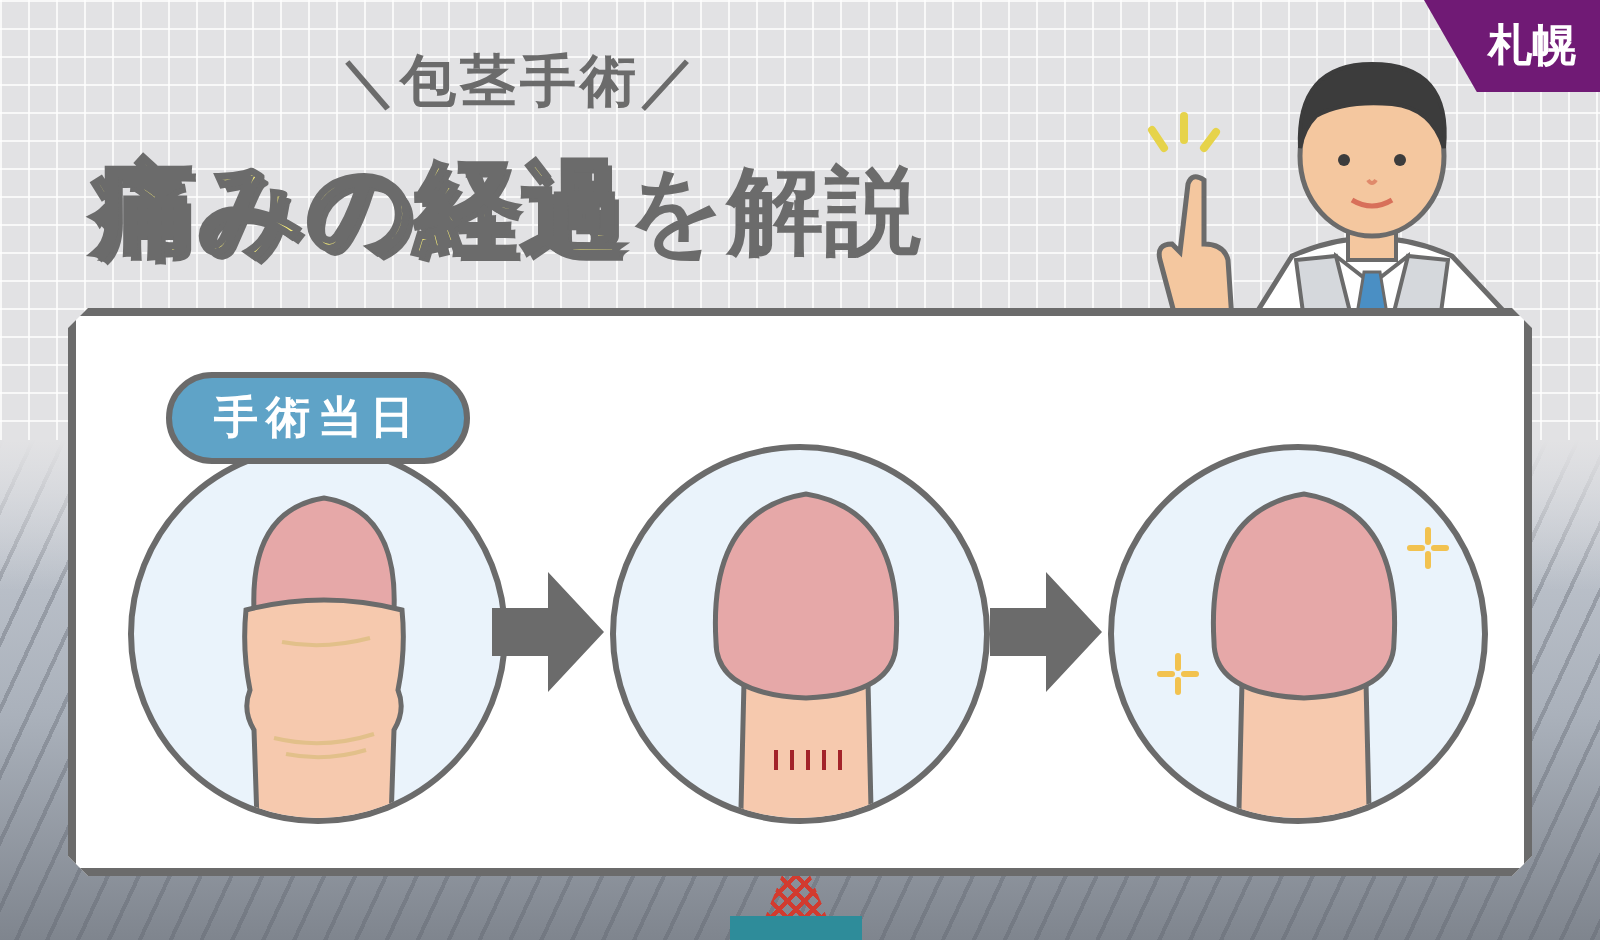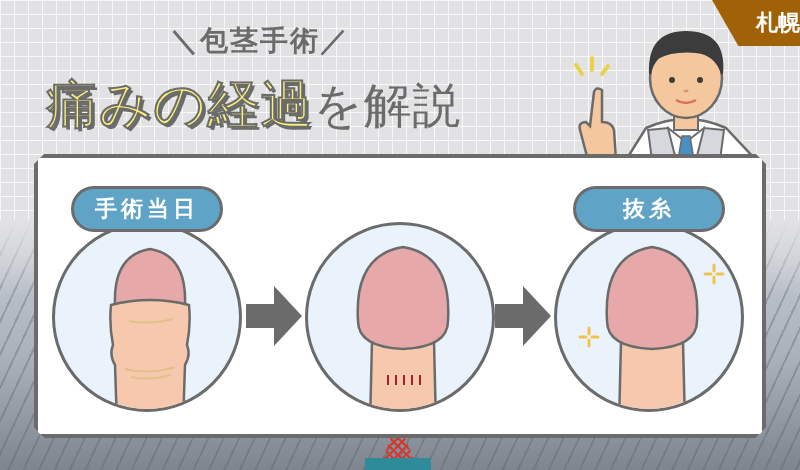--- a/index.html
+++ b/index.html
@@ -32,37 +32,37 @@
     clip-path: polygon(40% 0, 60% 0, 100% 100%, 0 100%);
   }
   .tower-base {
     position: absolute; left: 365px; top: 458px; width: 66px; height: 12px;
     background: #2e8c9a;
   }
 
   
   .region-badge {
     position: absolute; right: 0; top: 0; width: 88px; height: 46px;
-    background: #a16207;
+    background: #701a75;
     clip-path: polygon(0 0, 100% 0, 100% 100%, 30% 100%);
     display: flex; align-items: center; justify-content: flex-end;
-    padding-right: 0;
+    padding-right: 12px;
     color: #ffffff; font-weight: bold; font-size: 22px;
   }
 
   
   .subtitle {
     position: absolute; left: 170px; top: 22px; width: 220px;
     text-align: left;
     font-size: 28px; font-weight: bold; color: #6b6b6b;
     letter-spacing: 2px;
   }
   .title {
     position: absolute; left: 46px; top: 70px;
-    font-size: 52px; font-weight: normal; letter-spacing: 1px;
+    font-size: 52px; font-weight: bold; letter-spacing: 1px;
     white-space: nowrap;
   }
   .title .hl {
     color: #fbf17a;
     -webkit-text-stroke: 2px #6b6b6b;
     text-shadow: 3px 3px 0 #6b6b6b;
   }
   .title .plain { color: #6b6b6b; font-size: 48px; }
 
   
@@ -139,21 +139,21 @@
   <circle cx="144" cy="70" r="3" fill="#3c3c3c"></circle>
 
   <path d="M128 80 Q130 83 132 80" stroke="#e08a6b" stroke-width="2" fill="none"></path>
   <path d="M120 90 Q130 96 140 90" stroke="#d8705a" stroke-width="2.5" fill="none"></path>
 
   <path d="M32 150 L24 120 Q22 112 30 112 L34 116 L38 82 Q40 76 46 80 L46 112 Q56 112 58 120 L60 150 Z" fill="#f4c79f" stroke="#6b6b6b" stroke-width="2.5"></path>
 </svg>
 
 <div class="card"></div>
 
-<div class="step" style="left:52px;">
+<div class="step" style="left:64px;">
   <div class="pill">手術当日</div>
   <div class="circle">
     <svg width="190" height="190" viewBox="0 0 190 190">
       <path d="M60 80 Q58 30 95 24 Q132 30 130 80 Z" fill="#e6a8a8" stroke="#6b6b6b" stroke-width="2.5"></path>
       <path d="M56 80 Q95 70 134 80 Q136 100 132 120 Q136 130 130 140 L128 200 L62 200 L60 140 Q54 130 58 120 Q54 100 56 80 Z" fill="#f6c9ae" stroke="#6b6b6b" stroke-width="2.5"></path>
       <g stroke="#e2c08a" stroke-width="2" fill="none">
         <path d="M74 96 Q95 100 118 94"></path>
         <path d="M70 144 Q95 150 120 142"></path>
         <path d="M76 152 Q96 156 116 150"></path>
       </g>
@@ -175,21 +175,20 @@
         <line x1="104" y1="150" x2="104" y2="160"></line>
         <line x1="112" y1="150" x2="112" y2="160"></line>
       </g>
     </svg>
   </div>
 </div>
 
 <div class="arrow" style="left:495px;"></div>
 
 <div class="step" style="left:554px;">
-  <div class="pill">抜糸</div>
   <div class="circle">
     <svg width="190" height="190" viewBox="0 0 190 190">
       <path d="M64 116 L62 200 L128 200 L126 116 Z" fill="#f6c9ae" stroke="#6b6b6b" stroke-width="2.5"></path>
       <path d="M50 96 Q46 30 95 22 Q144 30 140 96 Q140 122 95 124 Q50 122 50 96 Z" fill="#e6a8a8" stroke="#6b6b6b" stroke-width="2.5"></path>
       <g stroke="#f2c24f" stroke-width="3" stroke-linecap="round">
         <line x1="157" y1="40" x2="157" y2="46"></line>
           <line x1="157" y1="52" x2="157" y2="58"></line>
         <line x1="148" y1="49" x2="154" y2="49"></line>
           <line x1="160" y1="49" x2="166" y2="49"></line>
         <line x1="32" y1="103" x2="32" y2="109"></line>

